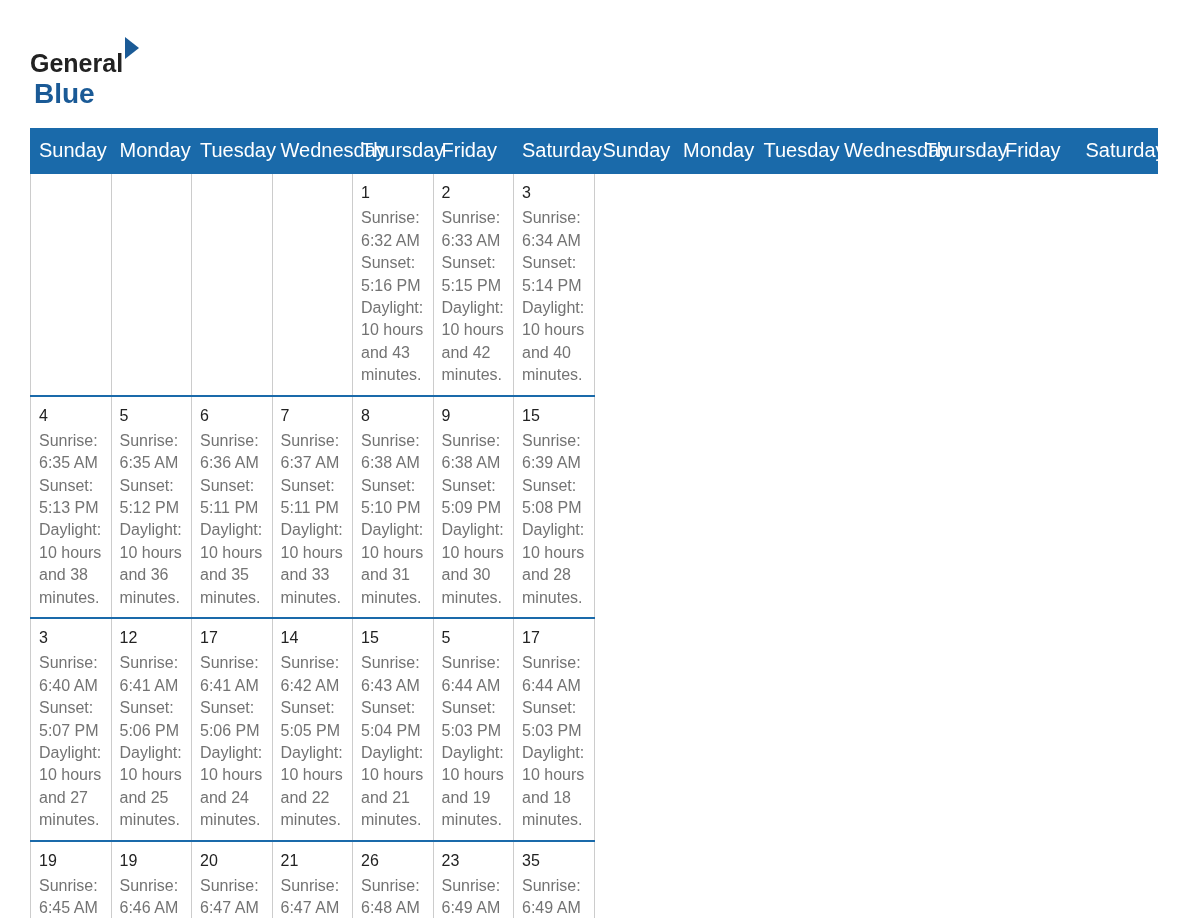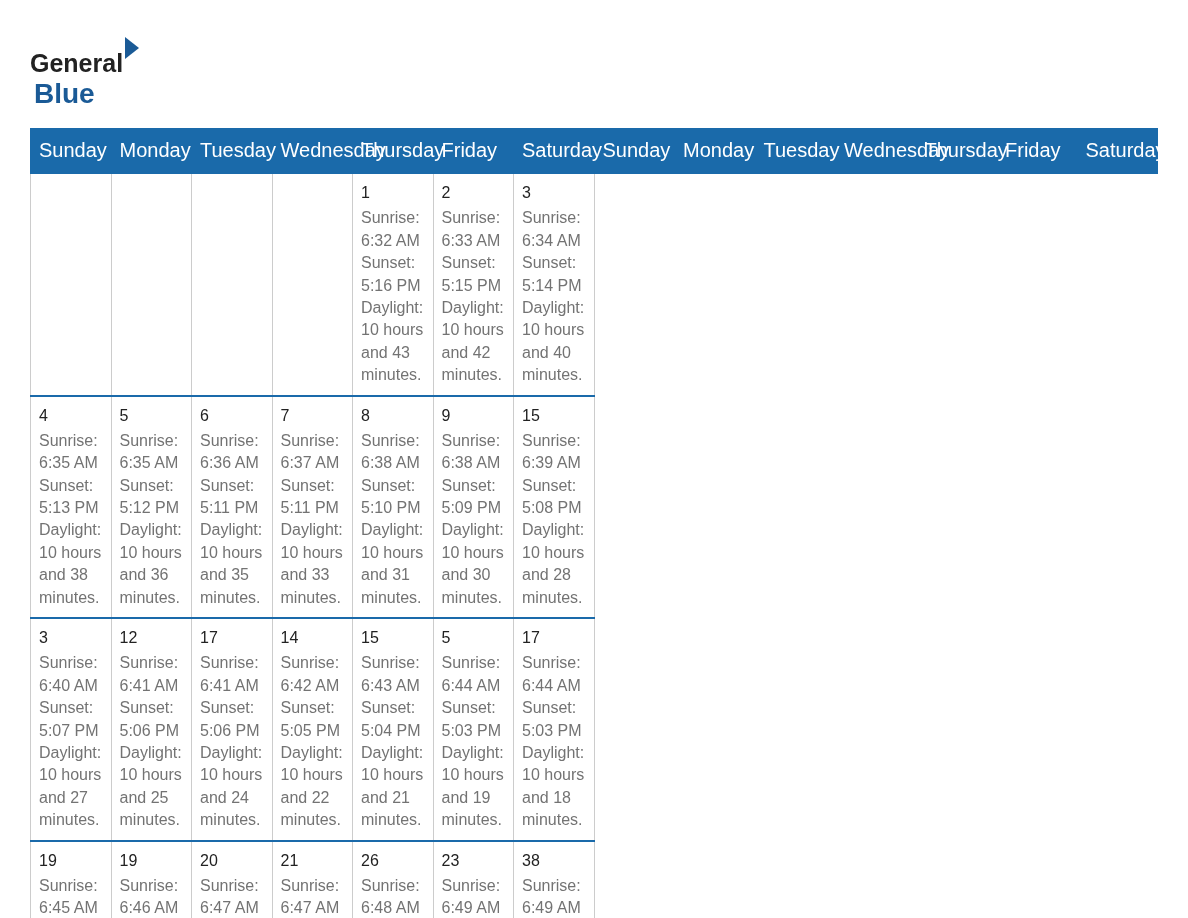--- a/index.html
+++ b/index.html
@@ -233,21 +233,21 @@
         </td>
         <td>
           <span class="day-number">26</span>
           <div class="day-info">Sunrise: 6:48 AM<br>Sunset: 5:00 PM<br>Daylight: 10 hours and 11 minutes.</div>
         </td>
         <td>
           <span class="day-number">23</span>
           <div class="day-info">Sunrise: 6:49 AM<br>Sunset: 4:59 PM<br>Daylight: 10 hours and 10 minutes.</div>
         </td>
         <td>
-          <span class="day-number">38</span>
+          <span class="day-number">35</span>
           <div class="day-info">Sunrise: 6:49 AM<br>Sunset: 4:59 PM<br>Daylight: 10 hours and 9 minutes.</div>
         </td>
       </tr>
       <tr>
         <td></td>
         <td></td>
         <td></td>
         <td></td>
         <td></td>
         <td></td>

